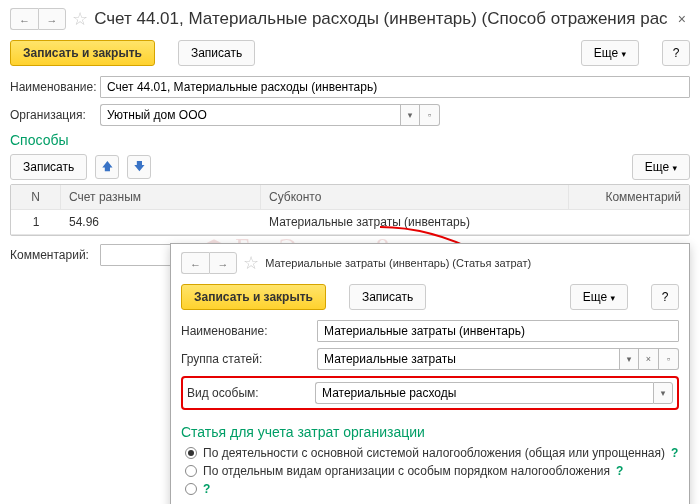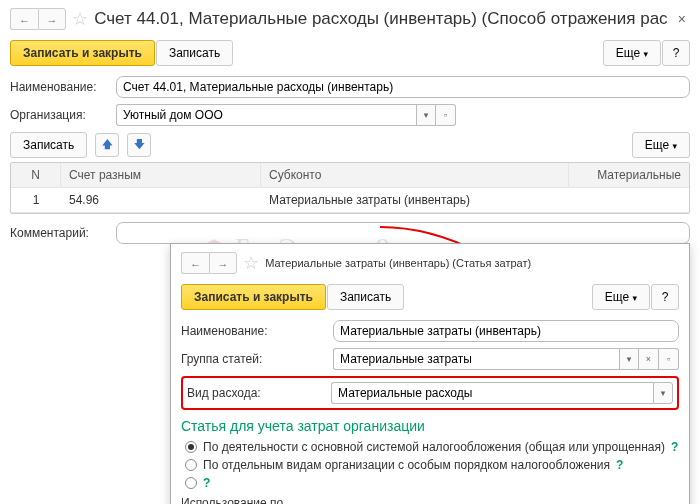--- a/index.html
+++ b/index.html
@@ -32,21 +32,21 @@
     color: #666;
   }
   .nav-group { display: flex; }
   .nav-group .nav-btn:first-child { border-radius: 3px 0 0 3px; border-right: none; }
   .nav-group .nav-btn:last-child { border-radius: 0 3px 3px 0; }
   .star { color: #ccc; font-size: 18px; }
   .close-x { font-size: 14px; color: #666; padding: 0 4px; }
   .toolbar {
     display: flex;
     align-items: center;
-    gap: 1px;
+    gap: 23px;
     margin-bottom: 10px;
   }
   .yellow-btn {
     background: linear-gradient(#ffe46a, #ffd22e);
     border: 1px solid #d6a400;
     border-radius: 3px;
     padding: 5px 12px;
     font-weight: bold;
     font-size: 12px;
     color: #333;
@@ -69,27 +69,27 @@
     align-items: center;
     justify-content: center;
     cursor: pointer;
     font-size: 11px;
     color: #3973c6;
   }
   .flex-spacer { flex: 1; }
   .row {
     display: flex;
     align-items: center;
-    gap: 22px;
+    gap: 6px;
     margin-bottom: 6px;
   }
   .label { width: 84px; font-size: 12px; color: #333; }
   .input {
     border: 1px solid #bbb;
-    border-radius: 7px;
+    border-radius: 1px;
     padding: 3px 6px;
     font-size: 12px;
     height: 22px;
     background: #fff;
   }
   .input.full { flex: 1; }
   .combo-group { display: flex; flex: 1; }
   .combo-group .input { flex: 1; border-radius: 3px 0 0 3px; border-right: none; }
   .combo-btn {
     border: 1px solid #bbb;
@@ -196,35 +196,36 @@
 
   <div class="row">
     <span class="label">Организация:</span>
     <div class="combo-group" style="max-width:340px">
       <input class="input" value="Уютный дом ООО" style="">
       <span class="combo-btn">▾</span>
       <span class="combo-btn">▫</span>
     </div>
   </div>
 
+  <div class="section-title">Способы</div>
 
   <div class="table-toolbar">
     <button class="gray-btn">Записать</button>
     <span class="mini-btn">🡅</span>
     <span class="mini-btn">🡇</span>
     <div class="flex-spacer"></div>
     <button class="gray-btn"><span>Еще</span> <span style="font-size:9px">▾</span></button>
   </div>
 
   <div class="table">
     <div class="thead">
       <div class="th col-n">N</div>
       <div class="th col-acc">Счет разным</div>
       <div class="th col-sub">Субконто</div>
-      <div class="th col-coef" style="border-right:none">Материальные</div>
+      <div class="th col-coef" style="border-right:none">Комментарий</div>
     </div>
     <div class="trow">
       <div class="td col-n">1</div>
       <div class="td col-acc">54.96</div>
       <div class="td col-sub">Материальные затраты (инвентарь)</div>
     </div>
   </div>
 
   <div class="row" style="margin-top:8px">
     <span class="label">Комментарий:</span>
@@ -272,29 +273,29 @@
     <div class="combo-group">
       <input class="input" value="Материальные затраты" style="">
       <span class="combo-btn">▾</span>
       <span class="combo-btn">×</span>
       <span class="combo-btn">▫</span>
     </div>
   </div>
 
   <div class="red-box">
     <div class="row" style="margin-bottom:0">
-      <span class="label" style="width:122px">Вид расхода:</span>
+      <span class="label" style="width:122px">Вид особым:</span>
       <div class="combo-group">
         <input class="input" value="Материальные расходы" style="">
         <span class="combo-btn">▾</span>
       </div>
     </div>
   </div>
 
-  <div class="section-title" style="margin-top:8px">Статья для учета затрат организации</div>
+  <div class="section-title" style="margin-top:14px">Статья для учета затрат организации</div>
 
   <div class="radio-row">
     <span class="radio checked"></span>
     <span>По деятельности с основной системой налогообложения (общая или упрощенная)</span>
     <span class="help-q">?</span>
   </div>
   <div class="radio-row">
     <span class="radio"></span>
     <span>По отдельным видам организации с особым порядком налогообложения</span>
     <span class="help-q">?</span>

